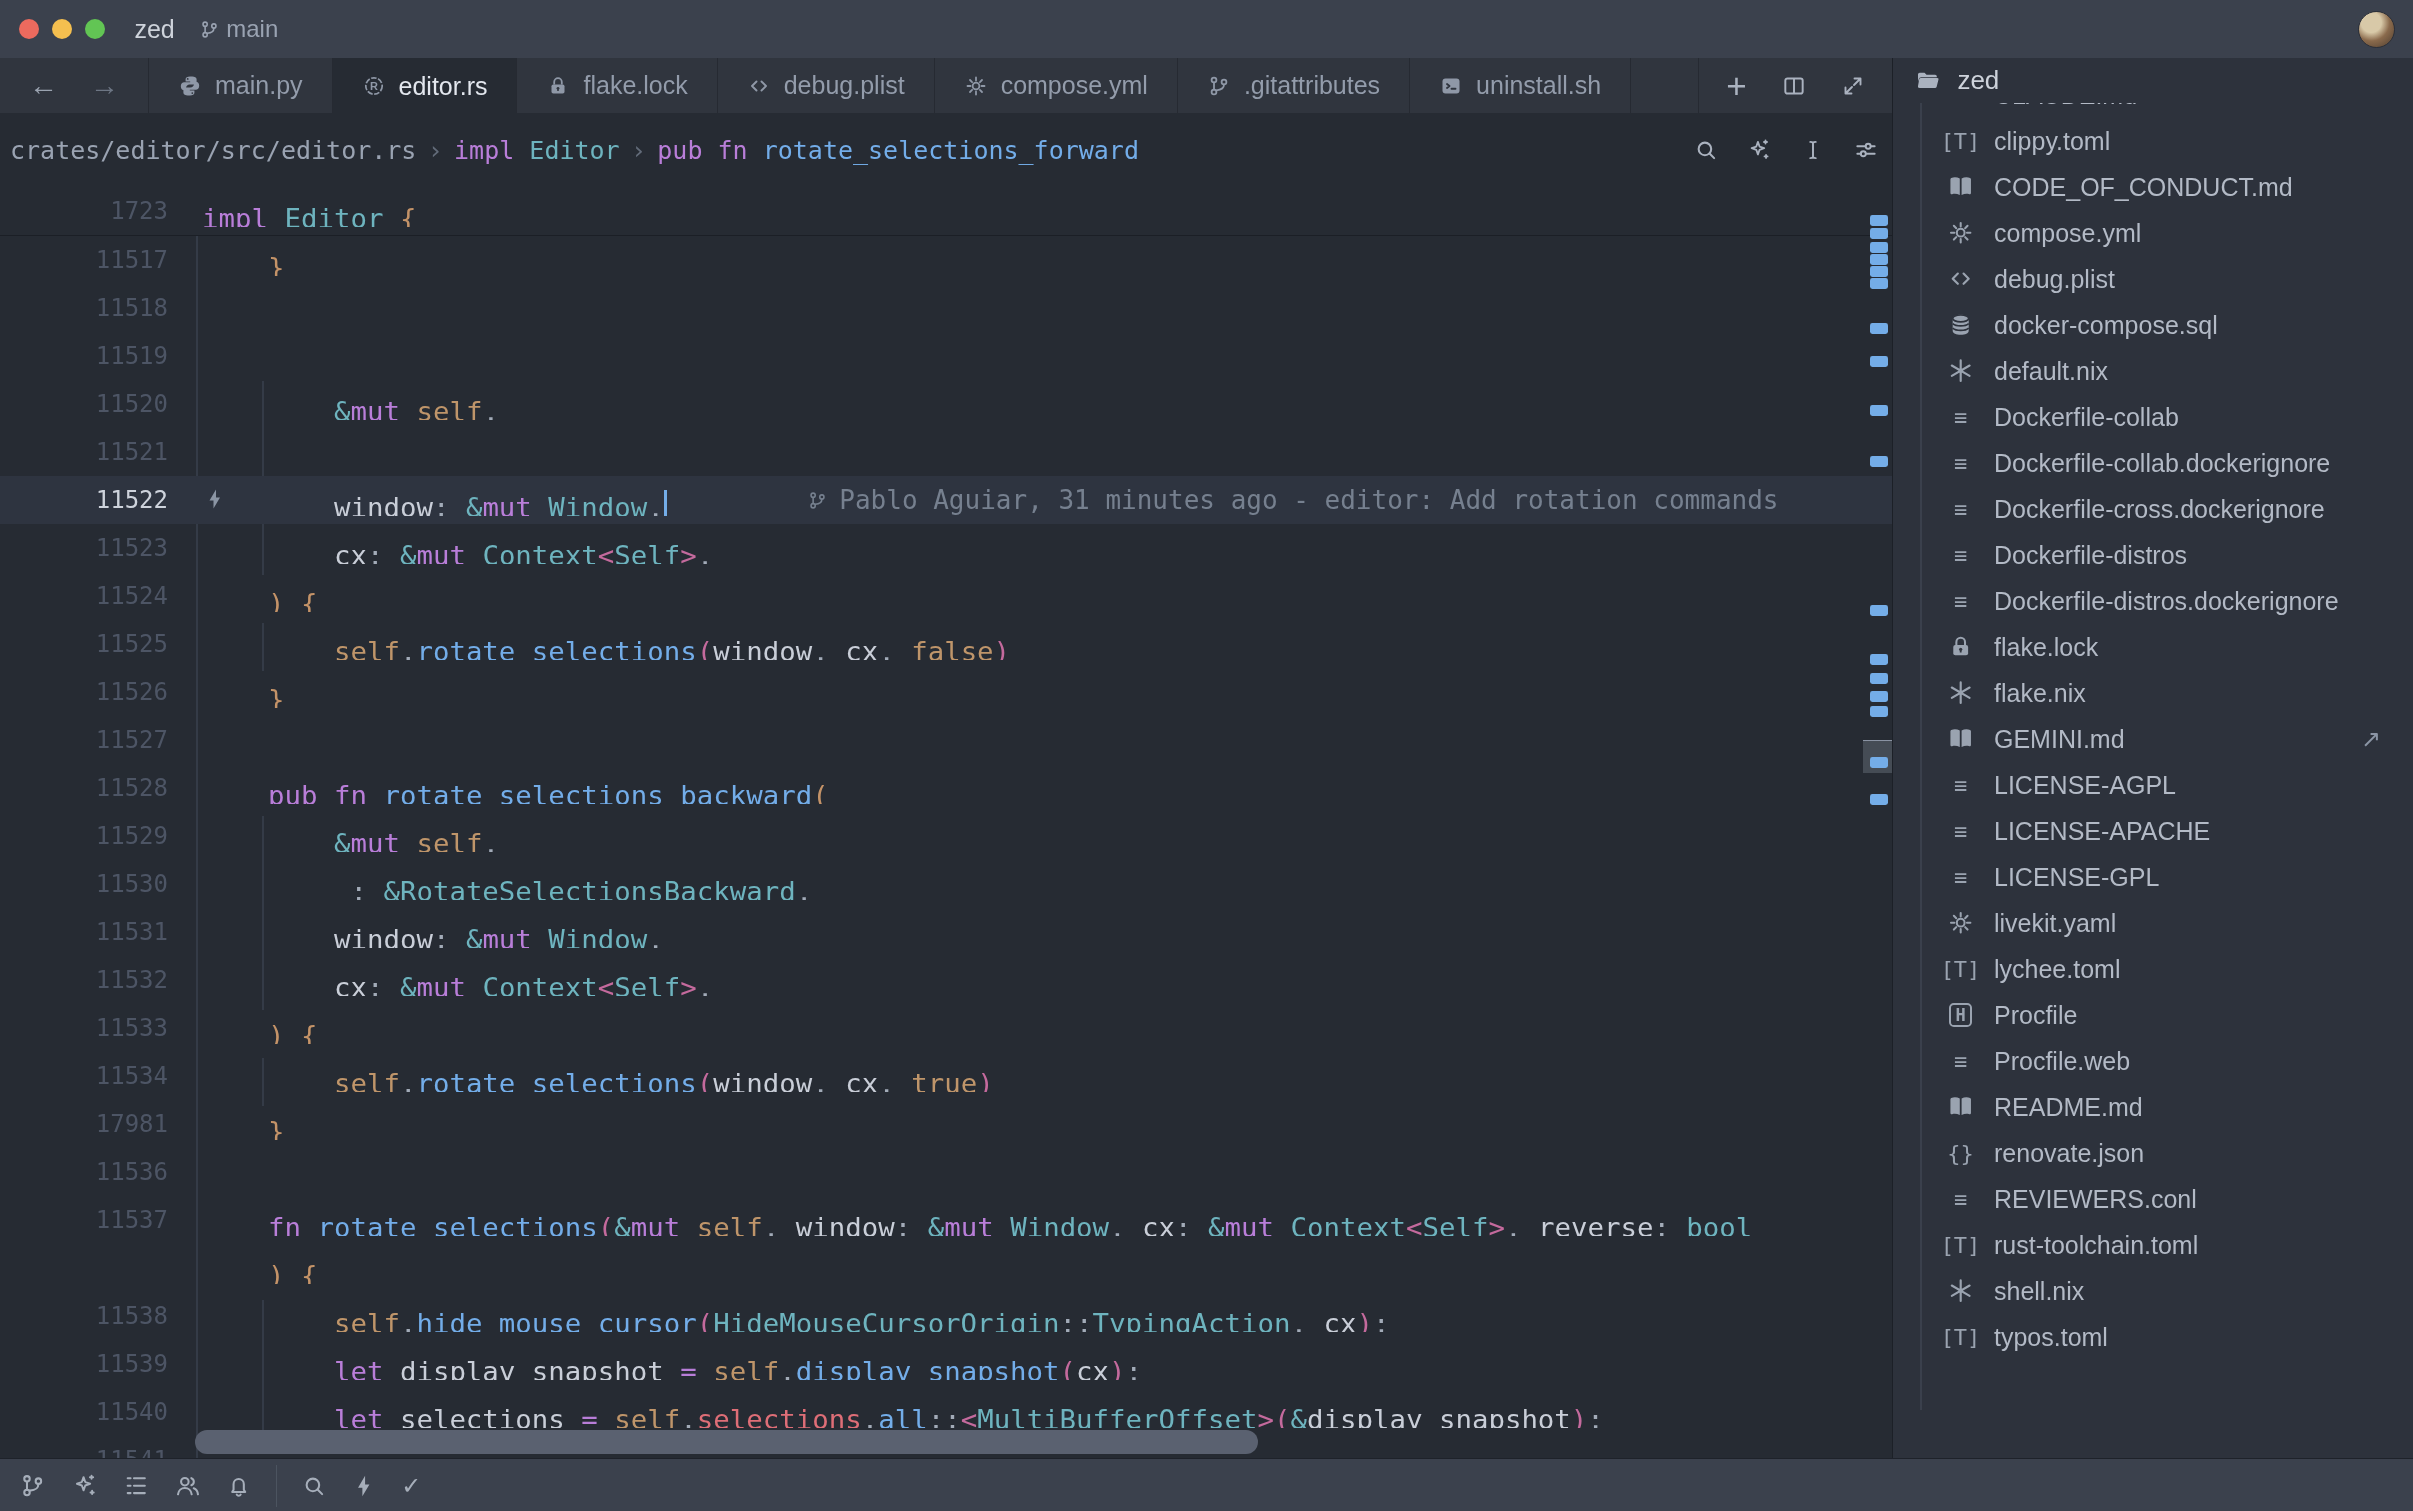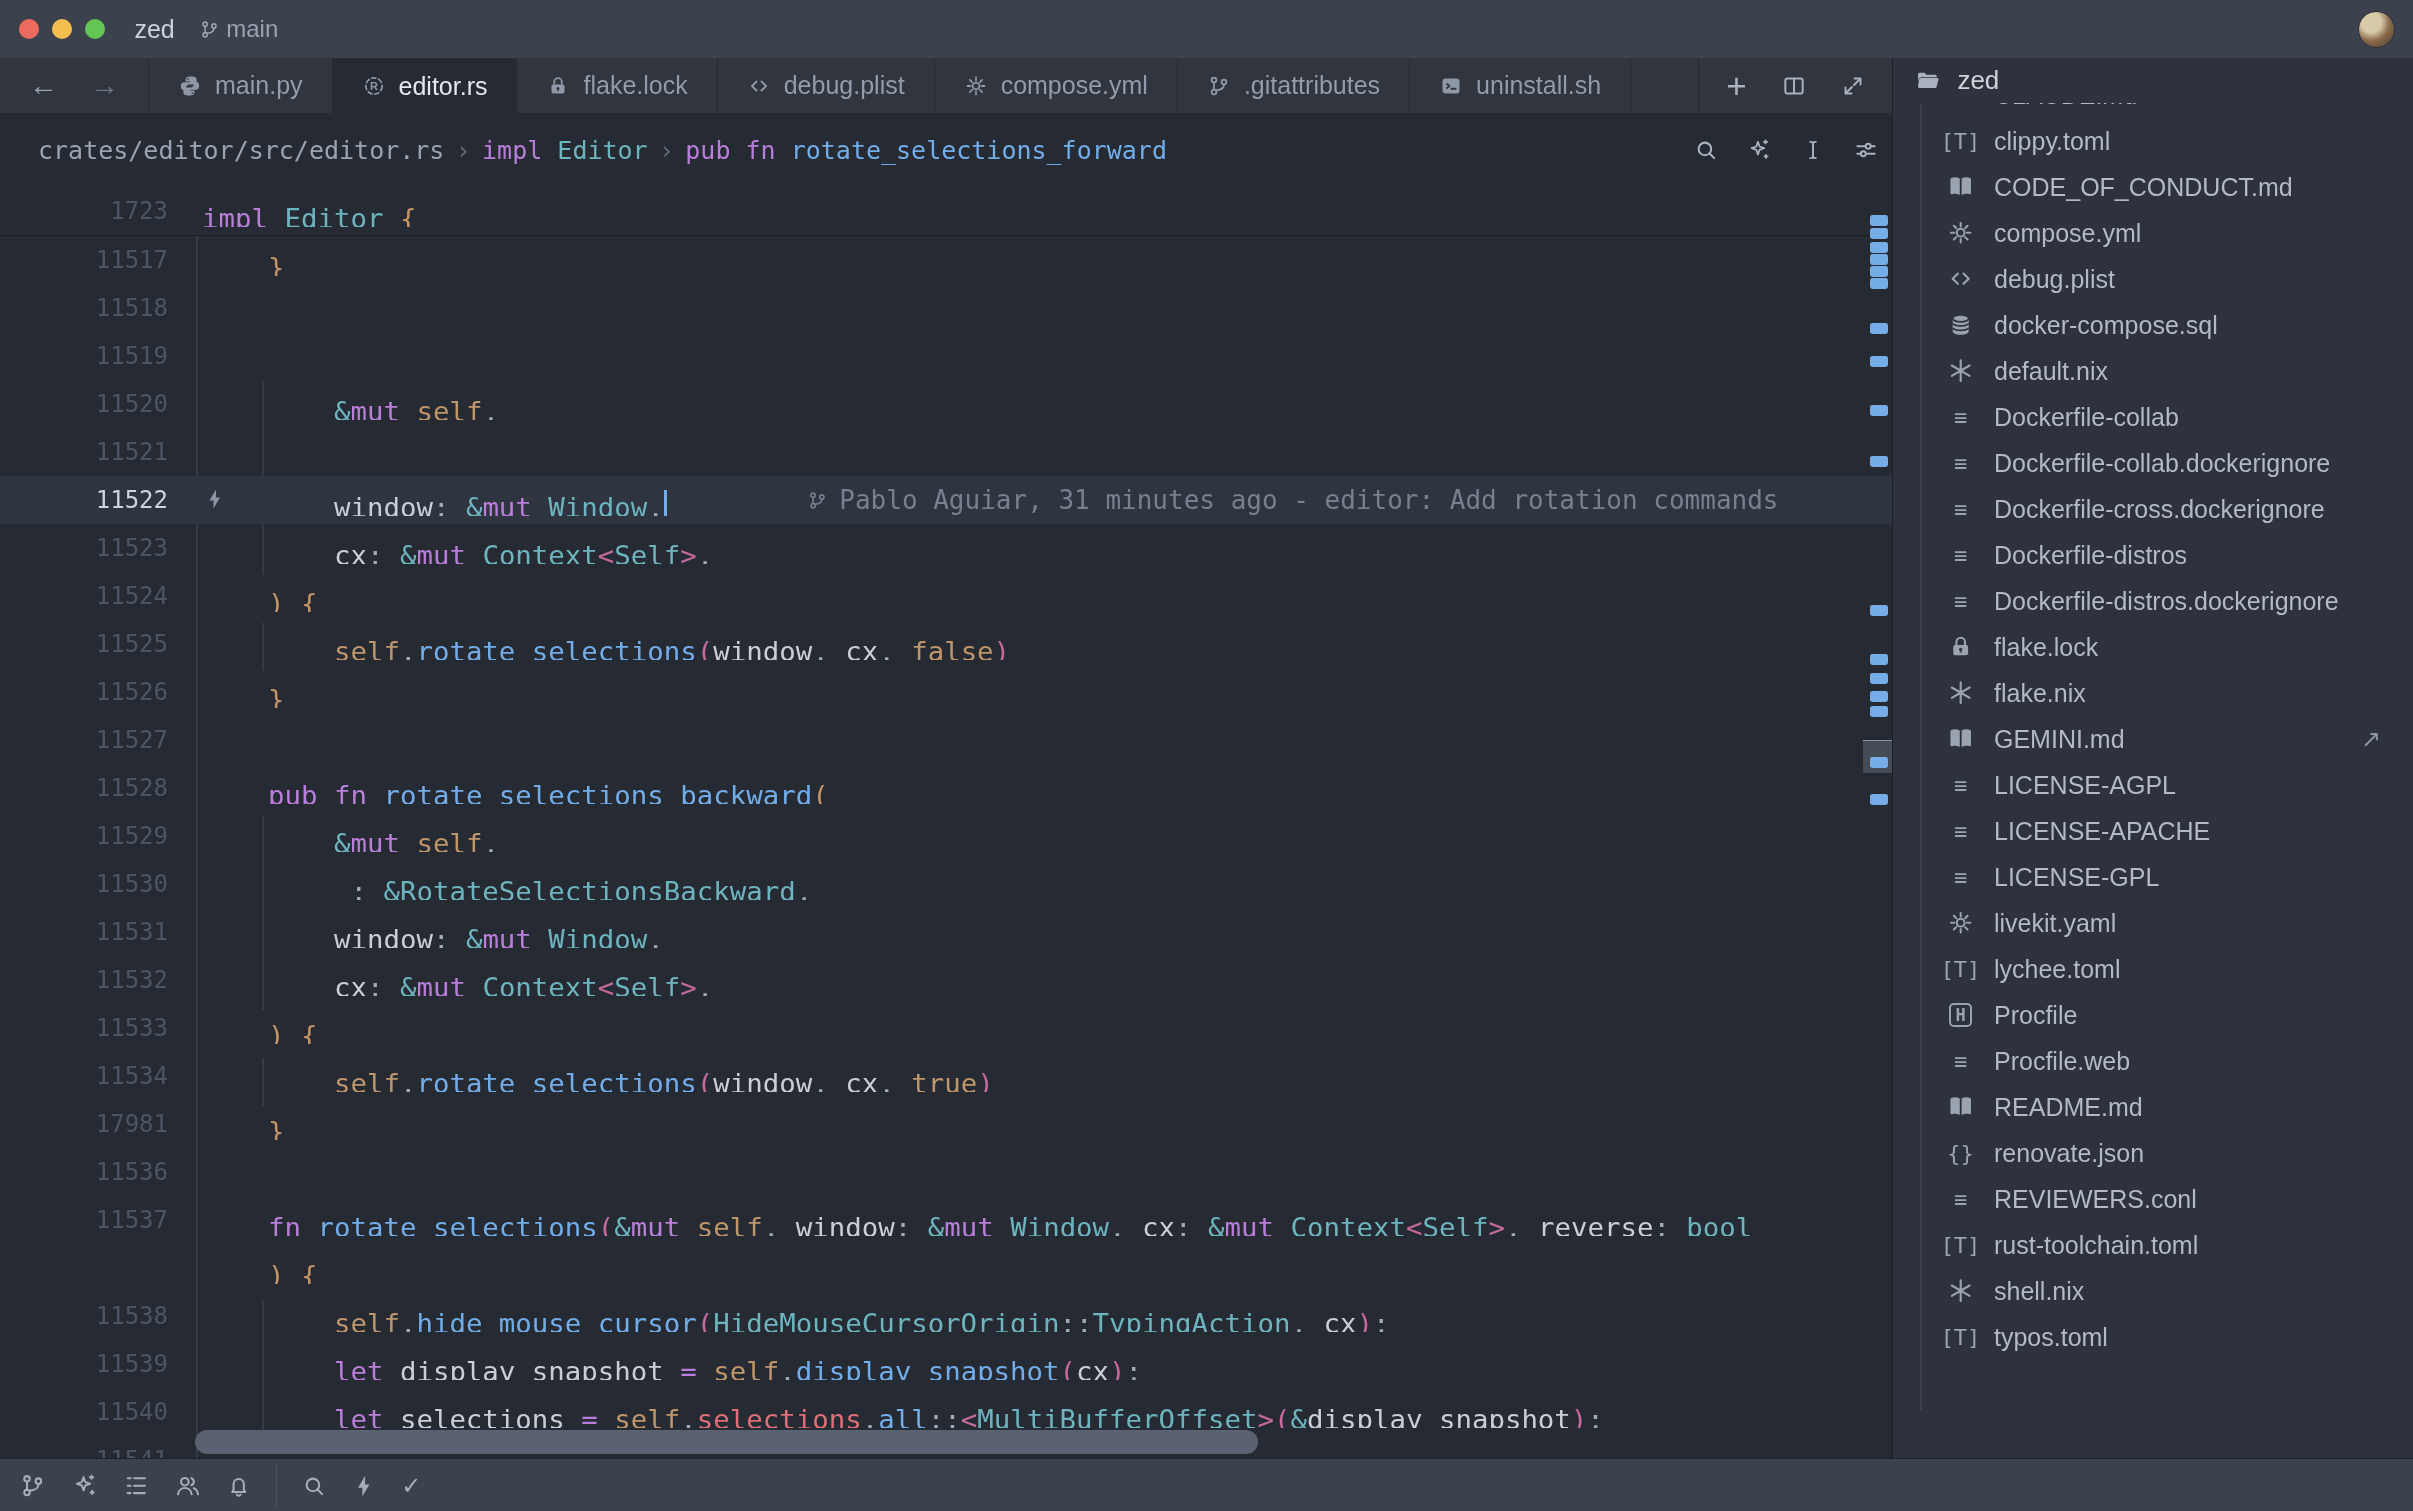--- a/index.html
+++ b/index.html
@@ -31,21 +31,21 @@
   .tab .ticon{display:flex;align-items:center;color:#8f98a7;}
   .tab.active{background:#262b33;color:#e3e7ee;position:relative;margin-bottom:-0.8px;height:56px;}
   #tab-actions{margin-left:auto;display:flex;align-items:center;gap:34px;padding:0 27.4px;
                border-left:0.8px solid #262a32;color:#aab2bf;}
   #tab-actions .plus{font-size:35px;font-weight:300;line-height:1;}
 
   
   #breadcrumb{position:absolute;left:0;top:113px;width:1892px;height:74px;background:#262b33;
               border-bottom:0.8px solid #1d2127;display:flex;align-items:center;font-size:25px;}
   #breadcrumb .mono{letter-spacing:0;}
-  #crumb{margin-left:38px;display:flex;gap:11.3px;align-items:center;justify-content:space-between;}
+  #crumb{margin-left:10px;display:flex;gap:11.3px;align-items:center;justify-content:space-between;}
   .c-path{color:#9aa3b2}.c-sep{color:#626b79}.c-kw{color:#b97ed9}.c-ty{color:#6eb4bf}.c-fn{color:#73ade9}
   #crumb-icons{margin-left:auto;margin-right:13px;display:flex;gap:27.4px;align-items:center;color:#aab2bf;}
 
   
   #editor{position:absolute;left:0;top:187px;width:1892px;height:1271px;background:#262b33;overflow:hidden;}
   .row{display:flex;height:48px;line-height:48px;position:relative;}
   .row.current{background:#2e3440;}
   .gutter{width:194px;flex:none;text-align:right;padding-right:26px;box-sizing:border-box;
           color:#4d5565;font-size:24px;}
   .row.current .gutter{color:#ced3dc;}

